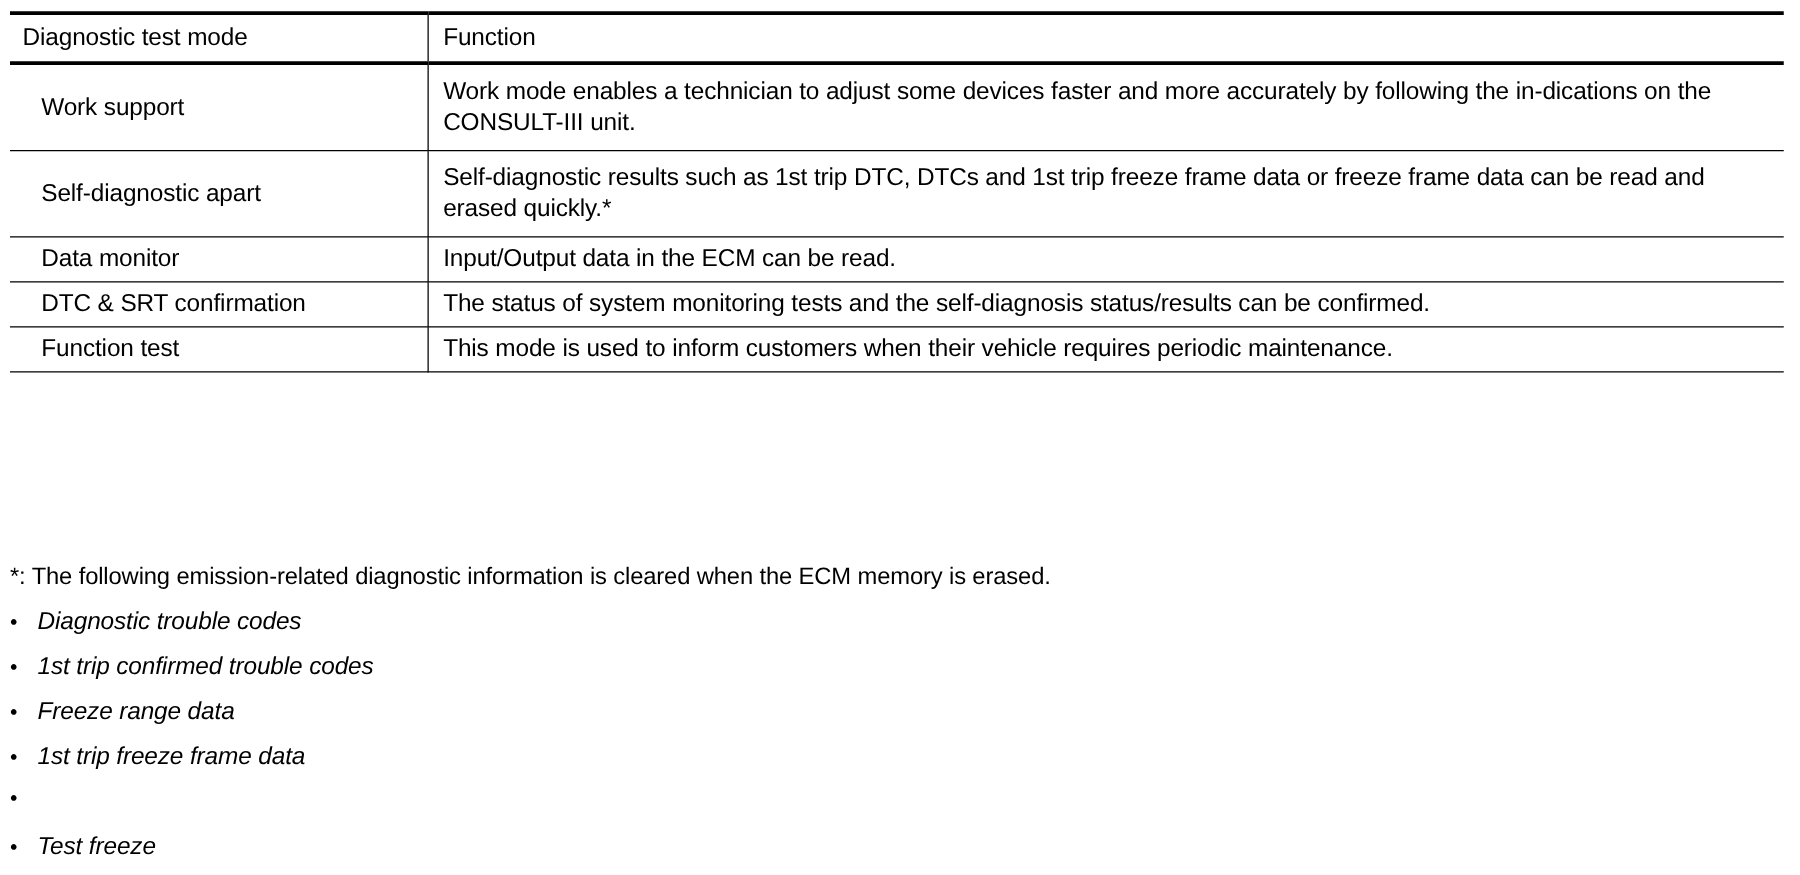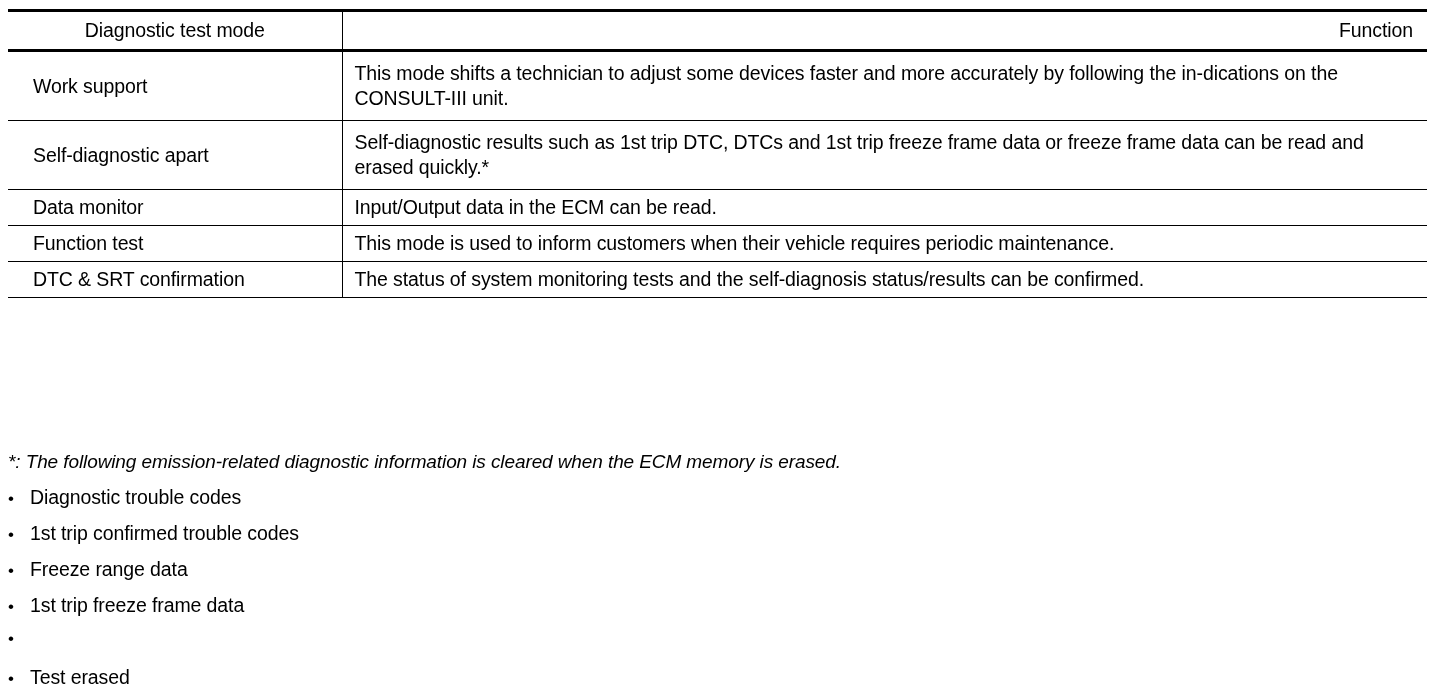--- a/index.html
+++ b/index.html
@@ -48,21 +48,21 @@
 
   
   .diag-table td.col-mode {
     border-right: 1.6px solid #000;
   }
 
   .cell-mode {
     padding: 6px 10px 6px 25px;
   }
   .cell-mode.center {
-    text-align: center;
+    text-align: left;
     padding-left: 10px;
   }
   .cell-func {
     padding: 6px 14px 6px 12px;
   }
 
   
   tr.head td { border-top: 3.4px solid #000; border-bottom: 3.4px solid #000; }
   tr.last td { border-bottom: 3.6px solid #000; }
 
@@ -73,21 +73,20 @@
 
   
   .footnote {
     position: absolute;
     left: 8px;
     top: 450px;
     font-size: 19px;
     line-height: 24px;
     letter-spacing: -0.1px;
     white-space: nowrap;
-    font-style: italic;
   }
   .bullets {
     position: absolute;
     left: 8px;
     top: 486px;
     width: 1400px;
   }
   .bullet-row {
     display: flex;
     align-items: baseline;
@@ -95,48 +94,48 @@
     font-size: 19.5px;
     letter-spacing: -0.1px;
   }
   .bullet-dot {
     width: 22px;
     flex: 0 0 22px;
     text-align: left;
     font-size: 17px;
     line-height: 1;
   }
-  .bullet-text { white-space: nowrap; }
+  .bullet-text { white-space: nowrap; font-style: italic; }
 </style>
 </head>
 <body>
 
 <div class="page">
 
   <table class="diag-table">
     <colgroup>
       <col class="c-mode">
       <col class="c-func">
     </colgroup>
     <tbody>
       <tr class="head">
         <td class="col-mode">
           <div class="cell-mode center">Diagnostic test mode</div>
         </td>
         <td>
-          <div class="cell-func" style="text-align:right;">Function</div>
+          <div class="cell-func" style="text-align:left;">Function</div>
         </td>
       </tr>
 
       <tr class="row-tall">
         <td class="col-mode">
           <div class="cell-mode">Work support</div>
         </td>
         <td>
-          <div class="cell-func">This mode shifts a technician to adjust some devices faster and more accurately by following the in-dications on the CONSULT-III unit.</div>
+          <div class="cell-func">Work mode enables a technician to adjust some devices faster and more accurately by following the in-dications on the CONSULT-III unit.</div>
         </td>
       </tr>
 
       <tr class="row-tall">
         <td class="col-mode">
           <div class="cell-mode">Self-diagnostic apart</div>
         </td>
         <td>
           <div class="cell-func">Self-diagnostic results such as 1st trip DTC, DTCs and 1st trip freeze frame data or freeze frame data can be read and erased quickly.*</div>
         </td>
@@ -147,33 +146,33 @@
           <div class="cell-mode">Data monitor</div>
         </td>
         <td>
           <div class="cell-func">Input/Output data in the ECM can be read.</div>
         </td>
       </tr>
 
 
       <tr class="row-short">
         <td class="col-mode">
+          <div class="cell-mode">DTC &amp; SRT confirmation</div>
+        </td>
+        <td>
+          <div class="cell-func">The status of system monitoring tests and the self-diagnosis status/results can be confirmed.</div>
+        </td>
+      </tr>
+
+      <tr class="row-short">
+        <td class="col-mode">
           <div class="cell-mode">Function test</div>
         </td>
         <td>
           <div class="cell-func">This mode is used to inform customers when their vehicle requires periodic maintenance.</div>
-        </td>
-      </tr>
-
-      <tr class="row-short">
-        <td class="col-mode">
-          <div class="cell-mode">DTC &amp; SRT confirmation</div>
-        </td>
-        <td>
-          <div class="cell-func">The status of system monitoring tests and the self-diagnosis status/results can be confirmed.</div>
         </td>
       </tr>
 
     </tbody>
   </table>
 
   <div class="footnote">*: The following emission-related diagnostic information is cleared when the ECM memory is erased.</div>
 
   <div class="bullets">
     <div class="bullet-row">
@@ -190,17 +189,17 @@
     </div>
     <div class="bullet-row">
       <span class="bullet-dot">•</span>
       <span class="bullet-text">1st trip freeze frame data</span>
     </div>
     <div class="bullet-row">
       <span class="bullet-dot">•</span>
     </div>
     <div class="bullet-row">
       <span class="bullet-dot">•</span>
-      <span class="bullet-text">Test erased</span>
+      <span class="bullet-text">Test freeze</span>
     </div>
   </div>
 
 </div>
 
 </body></html>

